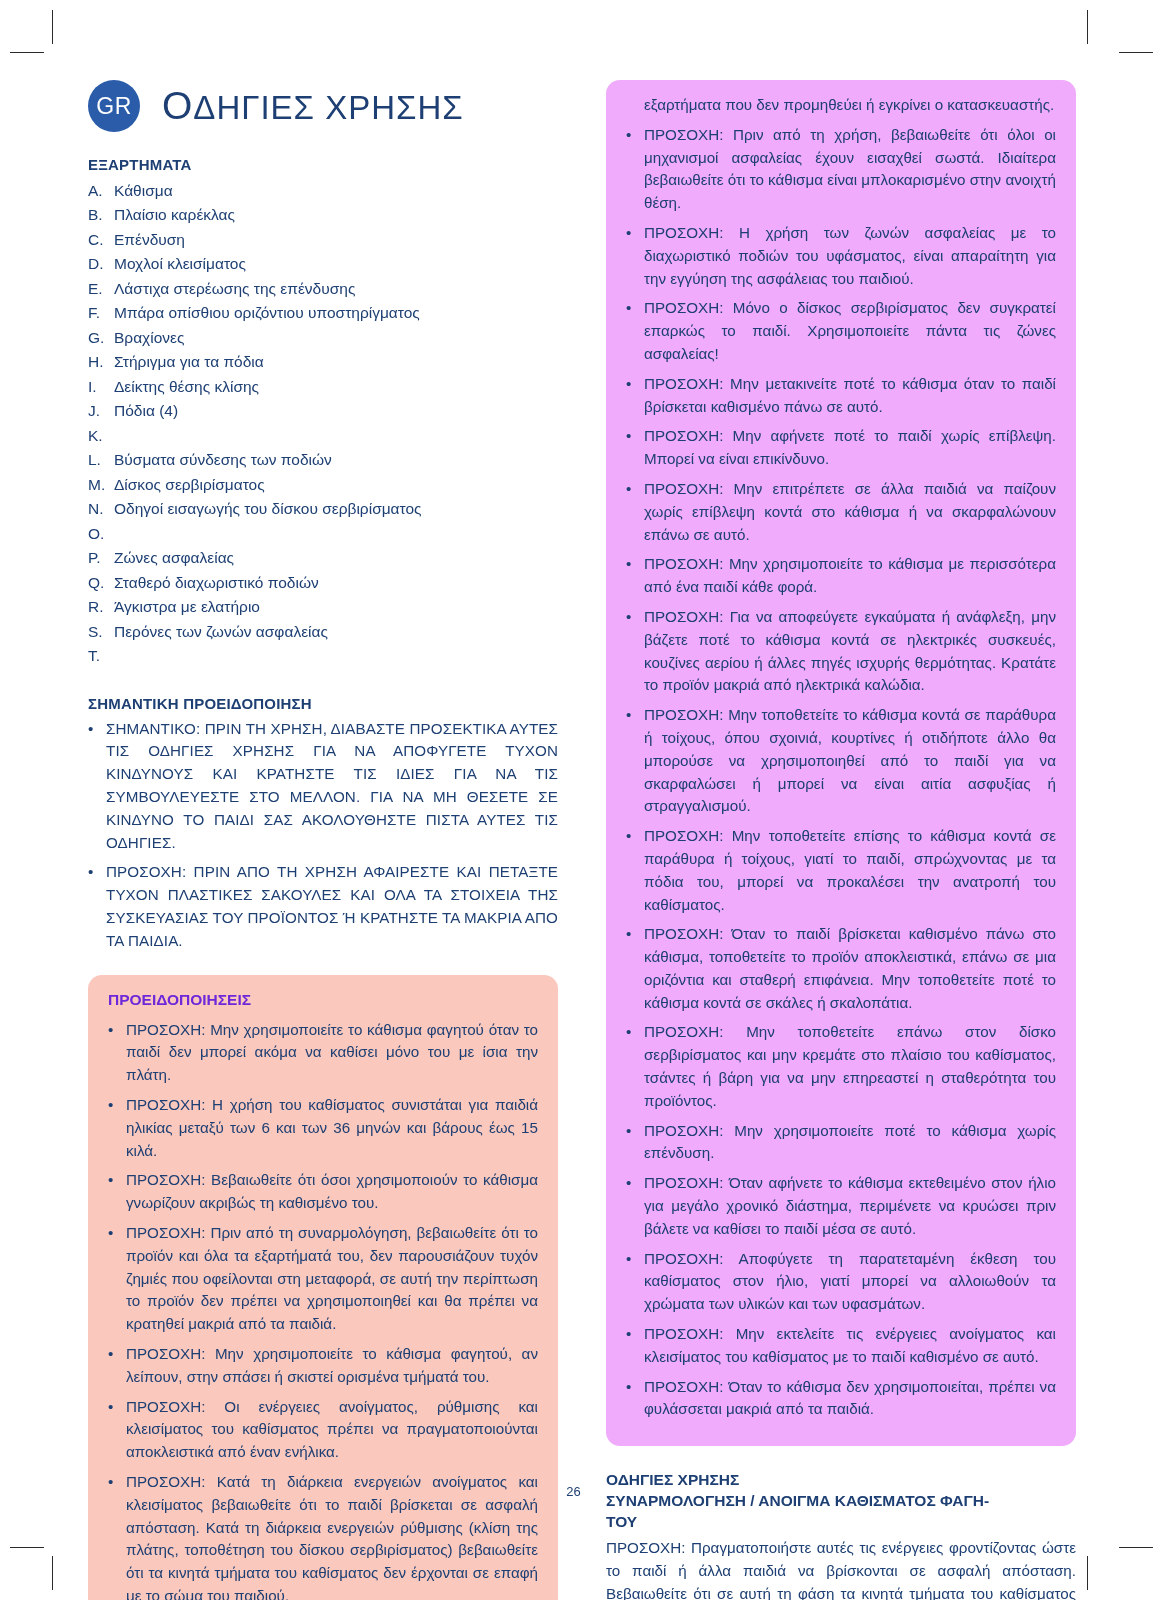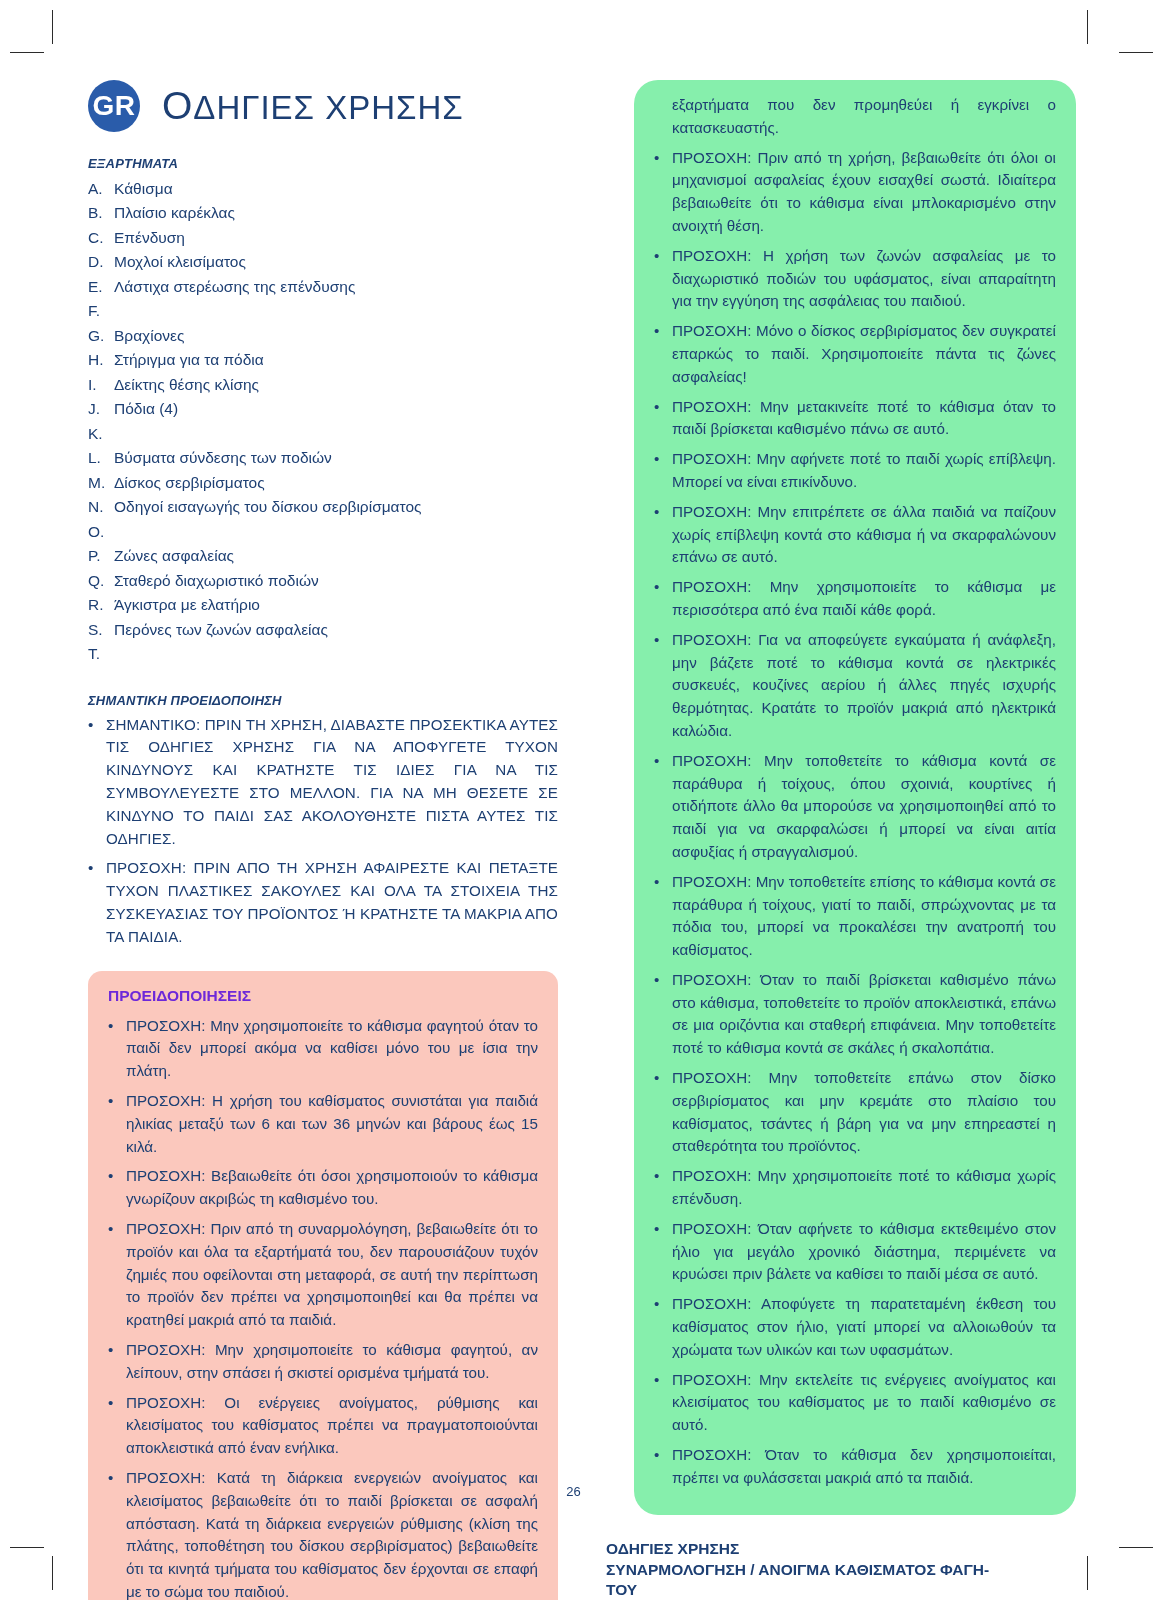--- a/index.html
+++ b/index.html
@@ -54,38 +54,37 @@
   }
   .gr-badge {
     width: 52px;
     height: 52px;
     border-radius: 50%;
     background: #2a5caa;
     color: #ffffff;
     display: flex;
     align-items: center;
     justify-content: center;
-    font-size: 28px;
-    font-weight: bold;
+    font-size: 23px;
+    font-weight: normal;
     letter-spacing: 0.5px;
   }
   .doc-title {
     font-size: 33px;
     color: #1d3f73;
     letter-spacing: 1px;
   }
   .doc-title .cap { font-size: 39px; }
 
   h2.section {
-    font-size: 13px;
+    font-size: 15px;
     font-weight: bold;
     color: #1d3f73;
     margin: 0 0 6px 0;
     letter-spacing: 0.2px;
-    font-style: italic;
   }
 
   .parts-list {
     list-style: none;
     margin: 0 0 26px 0;
     padding: 0;
     font-size: 15.5px;
     line-height: 1.58;
   }
   .parts-list li {
@@ -136,24 +135,23 @@
   }
   .warn-box h3 {
     font-size: 15.5px;
     font-weight: bold;
     margin: 0 0 10px 0;
     color: #6d28d9;
   }
   .warn-box .bullets { font-size: 15.2px; }
 
   .right-box {
-    background: #86efac;
-    border-radius: 24px;
+    background: #f0abfc;
+    border-radius: 14px;
     padding: 14px 20px 18px 20px;
-    margin-left: 28px;
   }
 
   .bottom-section {
     margin-top: 24px;
     font-size: 15.2px;
     line-height: 1.5;
   }
   .bottom-section h2 {
     font-size: 15.5px;
     font-weight: bold;
@@ -215,20 +213,21 @@
         <li>
             <span class="key">D.</span>
             <span>Μοχλοί κλεισίματος</span>
           </li>
         <li>
             <span class="key">E.</span>
             <span>Λάστιχα στερέωσης της επένδυσης</span>
           </li>
         <li>
             <span class="key">F.</span>
+            <span>Μπάρα οπίσθιου οριζόντιου υποστηρίγματος</span>
           </li>
         <li>
             <span class="key">G.</span>
             <span>Βραχίονες</span>
           </li>
         <li>
             <span class="key">H.</span>
             <span>Στήριγμα για τα πόδια</span>
           </li>
         <li>

